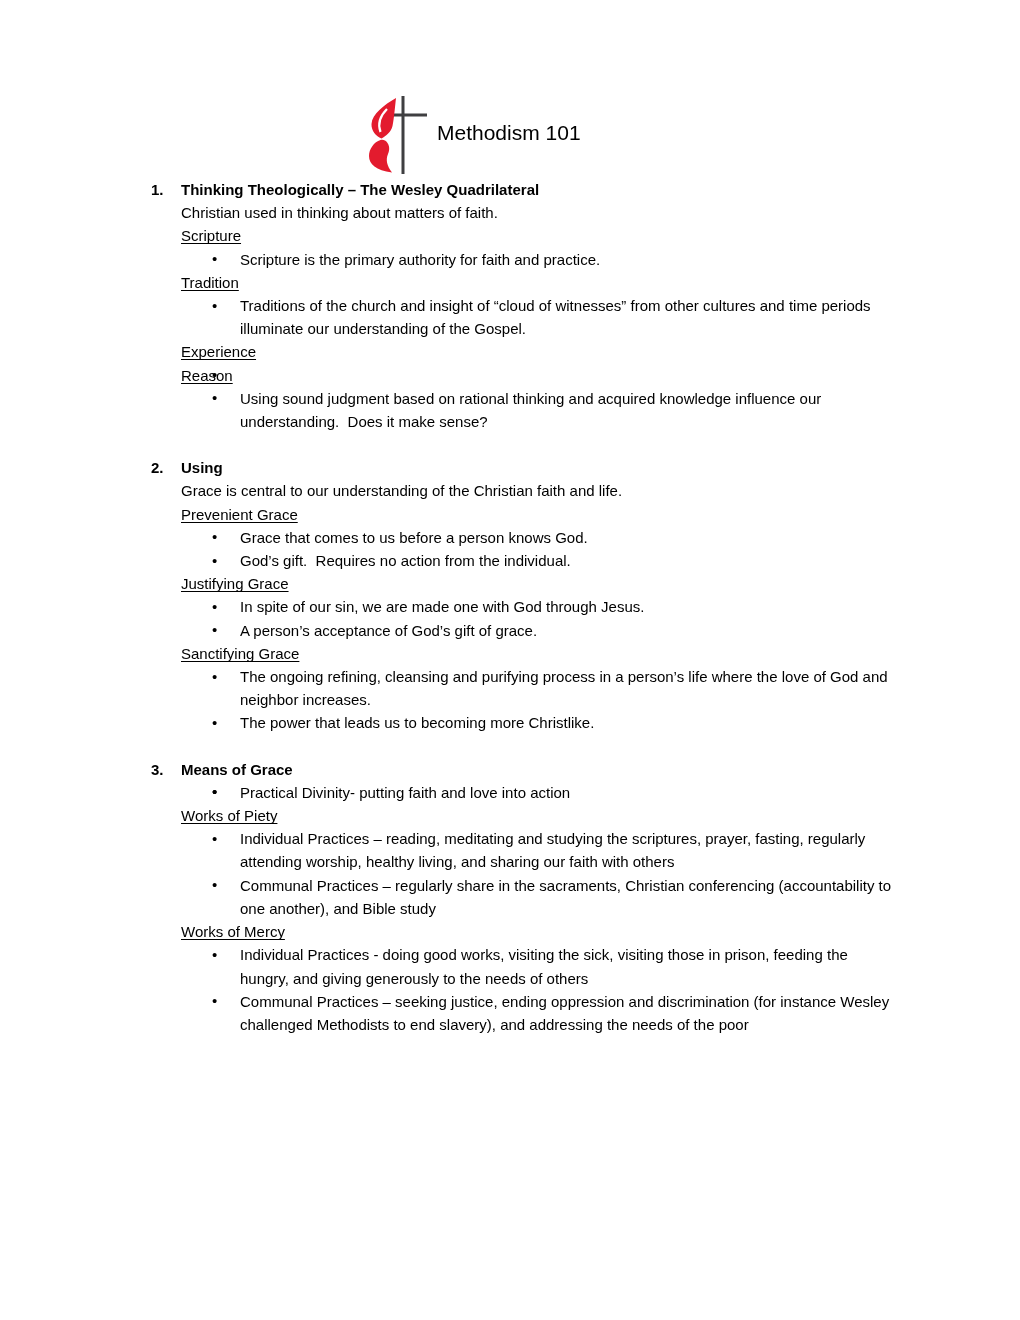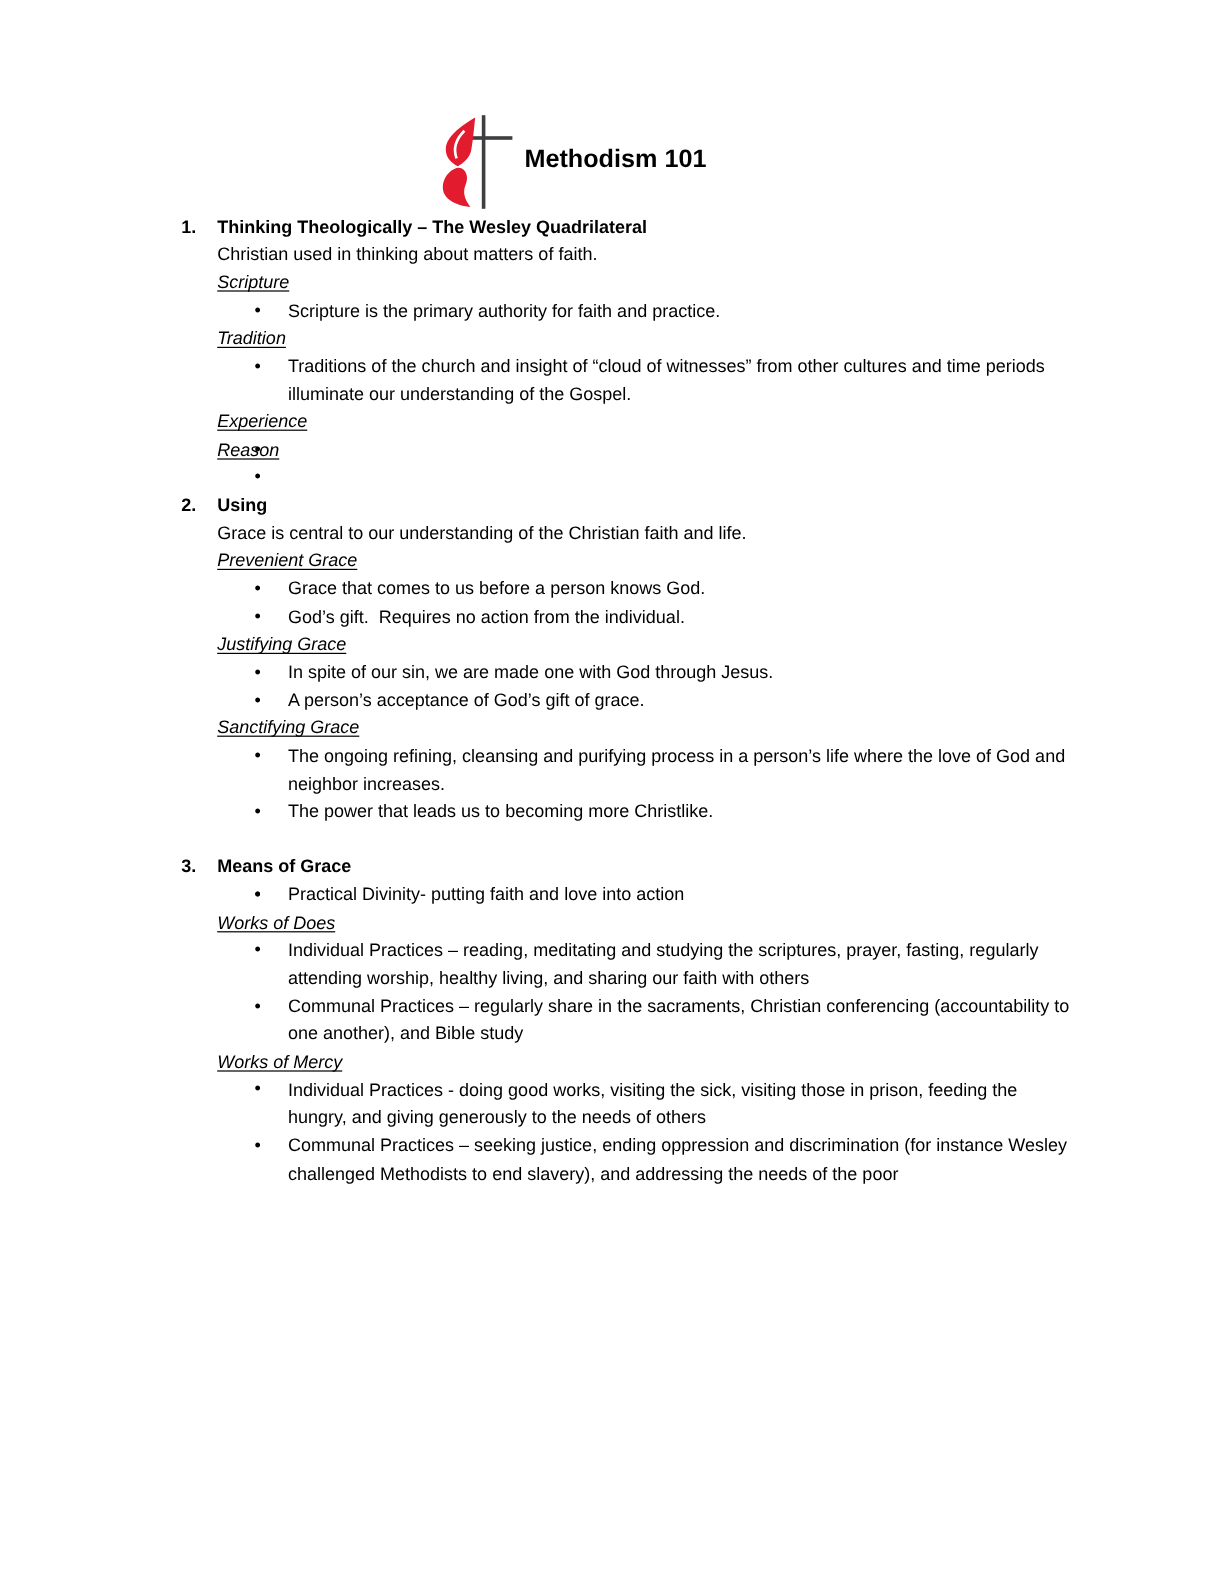--- a/index.html
+++ b/index.html
@@ -10,37 +10,36 @@
     color:#000000;
     position:relative;
     overflow:hidden;
   }
   .logo {
     position:absolute; left:365px; top:92px;
     width:75px; height:95px;
   }
   .doc-title {
     position:absolute; left:437px; top:122px;
-    font-size:21px; font-weight:bold; line-height:1;
+    font-size:21px; font-weight:normal; line-height:1;
     white-space:nowrap;
   }
   main {
     position:absolute; left:150px; top:178px; width:752px;
     font-size:15px; line-height:23.2px;
   }
   .section + .section { margin-top:23px; }
   .sec-head { position:relative; padding-left:31px; font-weight:bold; }
   .sec-num { position:absolute; left:1px; top:0; }
   .para { padding-left:31px; white-space:pre-wrap; }
   .subheading {
     padding-left:31px;
     text-decoration:underline;
     text-decoration-skip-ink:none;
     text-underline-offset:2px;
-    font-style:italic;
   }
   .bullet { position:relative; padding-left:90px; }
   .dot { position:absolute; left:62px; top:-0.5px; }
   .btxt { display:block; max-width:660px; white-space:pre-wrap; }
 </style>
 </head>
 <body>
 
 <svg class="logo" viewBox="0 0 75 95" xmlns="http://www.w3.org/2000/svg" aria-hidden="true">
 
@@ -70,20 +69,21 @@
         <span class="dot">•</span>
         <span class="btxt">Traditions of the church and insight of “cloud of witnesses” from other cultures and time periods illuminate our understanding of the Gospel.</span>
       </div>
       <div class="subheading">Experience</div>
       <div class="bullet">
         <span class="dot">•</span>
       </div>
       <div class="subheading">Reason</div>
       <div class="bullet">
         <span class="dot">•</span>
+        <span class="btxt">Using sound judgment based on rational thinking and acquired knowledge influence our understanding.  Does it make sense?</span>
       </div>
     </section>
     <section class="section">
       <div class="sec-head"><span class="sec-num">2.</span><span class="sec-title">Using</span></div>
       <div class="para">Grace is central to our understanding of the Christian faith and life.</div>
       <div class="subheading">Prevenient Grace</div>
       <div class="bullet">
         <span class="dot">•</span>
         <span class="btxt">Grace that comes to us before a person knows God.</span>
       </div>
@@ -112,21 +112,21 @@
     </section>
     <section class="section">
       <div class="sec-head"><span class="sec-num">3.</span><span class="sec-title">Means of Grace</span></div>
       <div class="bullet">
         <span class="dot">•</span>
       </div>
       <div class="bullet">
         <span class="dot">•</span>
         <span class="btxt">Practical Divinity- putting faith and love into action</span>
       </div>
-      <div class="subheading">Works of Does</div>
+      <div class="subheading">Works of Piety</div>
       <div class="bullet">
         <span class="dot">•</span>
         <span class="btxt">Individual Practices – reading, meditating and studying the scriptures, prayer, fasting, regularly attending worship, healthy living, and sharing our faith with others</span>
       </div>
       <div class="bullet">
         <span class="dot">•</span>
         <span class="btxt">Communal Practices – regularly share in the sacraments, Christian conferencing (accountability to one another), and Bible study</span>
       </div>
       <div class="subheading">Works of Mercy</div>
       <div class="bullet">

